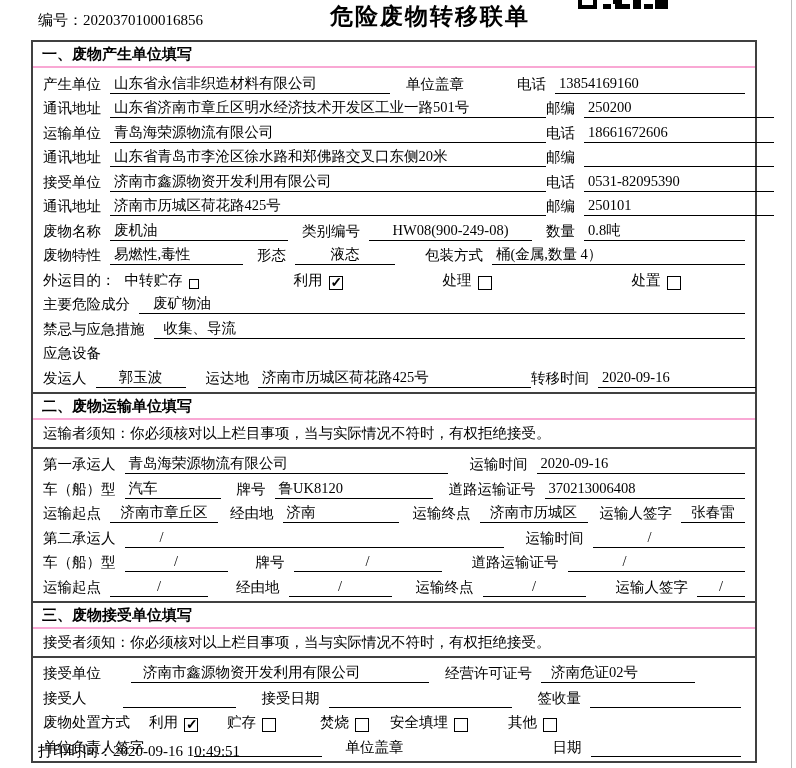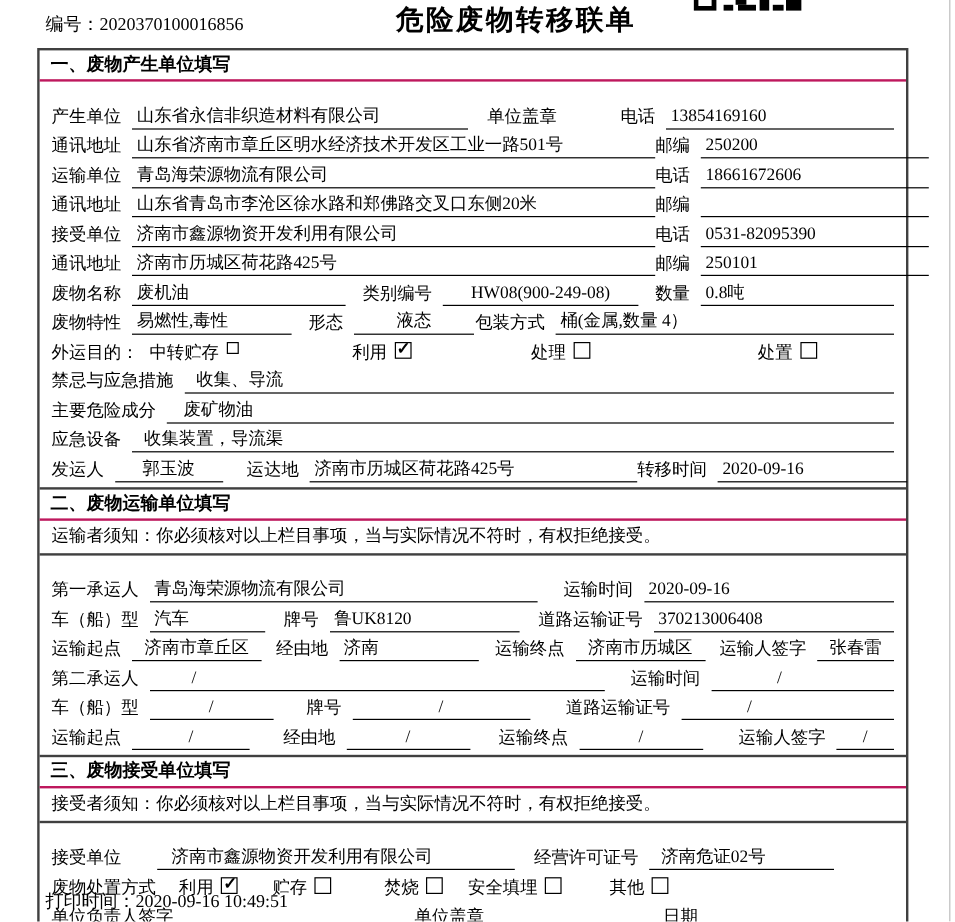--- a/index.html
+++ b/index.html
@@ -9,33 +9,33 @@
     font-size:14.5px;position:relative;overflow:hidden;
   }
   .right-edge{position:absolute;left:791px;top:0;width:1px;height:768px;background:#bdbdbd;}
   
   .doc-header{position:relative;height:40px;}
   .doc-no{position:absolute;left:38px;top:11px;font-size:15px;white-space:nowrap;}
   .doc-title{position:absolute;left:330px;top:1px;font-size:23px;font-weight:bold;letter-spacing:2px;white-space:nowrap;}
   .qr{position:absolute;left:578px;top:0;width:90px;height:9px;}
   
   .form-table{position:absolute;left:31px;top:40px;width:722px;border:2px solid #404040;background:#fff;}
-  .sec-hd{font-weight:bold;font-size:15px;padding:3px 9px 3px;border-bottom:2px solid #be185d;line-height:18px;}
+  .sec-hd{font-weight:bold;font-size:15px;padding:3px 9px 3px;border-bottom:2px solid #f9a8d4;line-height:18px;}
   .sec-hd.mid{border-top:2px solid #404040;}
-  .sec-body{padding:15px 10px 4px;}
+  .sec-body{padding:1px 10px 4px;}
   .row{display:flex;align-items:flex-end;height:24.5px;white-space:nowrap;}
   .lbl{flex:none;padding-right:9px;line-height:19px;}
   .u{border-bottom:1px solid #000;height:19px;line-height:19px;padding:0 4px;flex:none;overflow:hidden;}
   .u.grow{flex:1;}
   .u.ctr{text-align:center;}
   .u.rt{width:182px;}
   .pushr{margin-left:auto;}
   .notice-row{display:flex;align-items:center;height:27px;border-bottom:2px solid #404040;padding:0 10px;line-height:18px;}
   
-  .opt{display:inline-flex;align-items:flex-start;line-height:19px;}
+  .opt{display:inline-flex;align-items:flex-end;line-height:19px;}
   .cb{display:inline-block;width:12px;height:12px;border:1px solid #000;margin-left:6px;position:relative;background:#fff;}
   .cb.small{width:8px;height:8px;margin-bottom:1px;}
   .cb.checked::before{content:"\2713";position:absolute;left:1px;top:-4px;font-size:14px;font-weight:bold;}
   
   .print-line{position:absolute;left:38px;top:742px;font-size:15px;white-space:nowrap;}
 </style>
 </head>
 <body>
 
 <div class="right-edge"></div>
@@ -110,21 +110,21 @@
       <span class="u ctr" style="width:155px">HW08(900-249-08)</span>
       <span class="lbl" style="margin-left:14px">数量</span>
       <span class="u grow">0.8吨</span>
     </div>
 
     <div class="row">
       <span class="lbl">废物特性</span>
       <span class="u" style="width:125px">易燃性,毒性</span>
       <span class="lbl" style="margin-left:14px">形态</span>
       <span class="u ctr" style="width:92px">液态</span>
-      <span class="lbl" style="margin-left:1px">包装方式</span>
+      <span class="lbl" style="margin-left:30px">包装方式</span>
       <span class="u grow">桶(金属,数量 4）</span>
     </div>
 
     <div class="row">
       <span class="lbl">外运目的：</span>
       <span class="opt">
         <span>中转贮存</span>
         <span class="cb small"></span>
       </span>
       <span class="opt" style="margin-left:95px">
@@ -135,32 +135,31 @@
         <span>处理</span>
         <span class="cb"></span>
       </span>
       <span class="opt" style="margin-left:140px">
         <span>处置</span>
         <span class="cb"></span>
       </span>
     </div>
 
     <div class="row">
+      <span class="lbl">主要危险成分</span>
+      <span class="u grow" style="padding-left:14px">废矿物油</span>
+    </div>
+
+    <div class="row">
       <span class="lbl">禁忌与应急措施</span>
       <span class="u grow" style="padding-left:10px">收集、导流</span>
     </div>
 
     <div class="row">
-      <span class="lbl">主要危险成分</span>
-      <span class="u grow" style="padding-left:14px">废矿物油</span>
-    </div>
-
-    <div class="row">
       <span class="lbl">应急设备</span>
-      <span class="u grow" style="padding-left:10px">收集装置，导流渠</span>
     </div>
 
     <div class="row">
       <span class="lbl">发运人</span>
       <span class="u ctr" style="width:82px">郭玉波</span>
       <span class="lbl" style="margin-left:20px">运达地</span>
       <span class="u" style="width:265px">济南市历城区荷花路425号</span>
       <span class="lbl pushr">转移时间</span>
       <span class="u" style="width:150px">2020-09-16</span>
     </div>
@@ -233,20 +232,28 @@
   </div>
   <div class="sec-body">
 
     <div class="row">
       <span class="lbl" style="padding-right:30px">接受单位</span>
       <span class="u" style="width:282px;padding-left:12px">济南市鑫源物资开发利用有限公司</span>
       <span class="lbl" style="margin-left:16px">经营许可证号</span>
       <span class="u grow" style="margin-right:50px;padding-left:10px">济南危证02号</span>
     </div>
 
+    <div class="row">
+      <span class="lbl" style="padding-right:36px">接受人</span>
+      <span class="u" style="width:105px"></span>
+      <span class="lbl" style="margin-left:26px">接受日期</span>
+      <span class="u" style="width:175px"></span>
+      <span class="lbl" style="margin-left:26px">签收量</span>
+      <span class="u grow" style="margin-right:4px"></span>
+    </div>
 
     <div class="row">
       <span class="lbl">废物处置方式</span>
       <span class="opt" style="margin-left:10px">
         <span>利用</span>
         <span class="cb checked"></span>
       </span>
       <span class="opt" style="margin-left:29px">
         <span>贮存</span>
         <span class="cb"></span>

